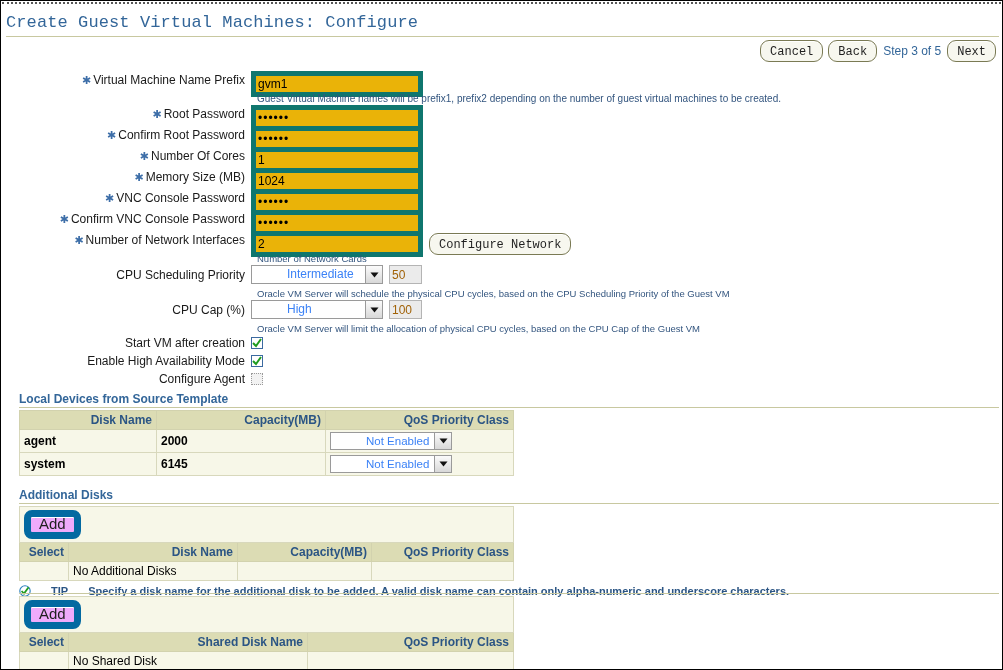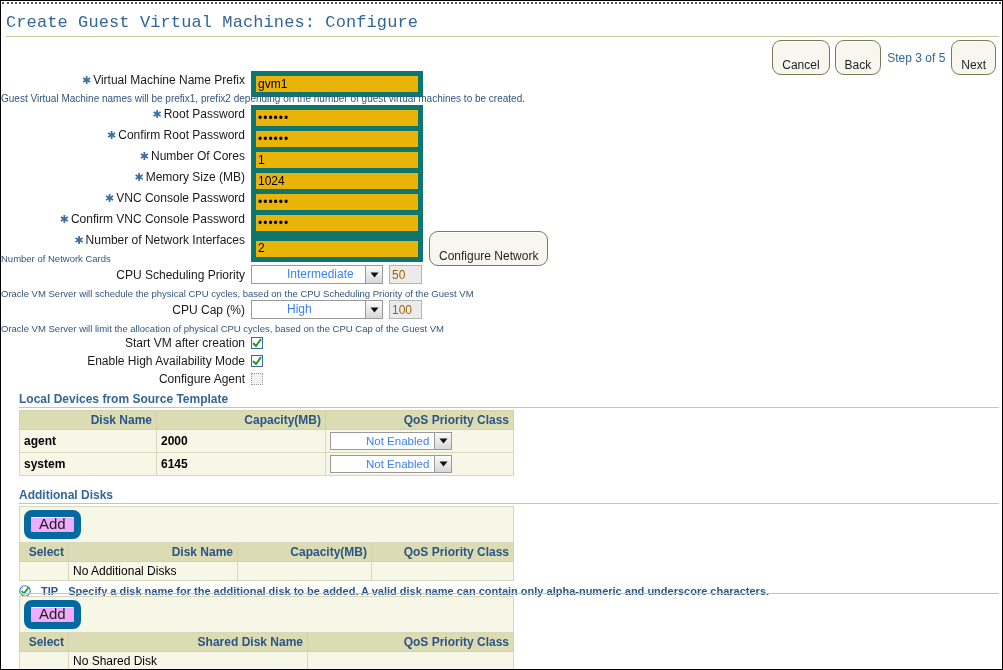--- a/index.html
+++ b/index.html
@@ -54,27 +54,27 @@
   
   .actionbar {
     position: absolute;
     right: 6px;
     top: 39px;
     display: flex;
     align-items: center;
     gap: 5px;
   }
   .obtn {
-    font-family: Liberation Sans, sans-serif;
+    font-family: Liberation Mono, monospace;
     font-size: 12px;
     color: #1f1f1f;
     background: #f7f7ef;
     border: 1px solid #7a7a54;
     border-radius: 9px;
-    padding: 17px 9px 2px 9px;
+    padding: 4px 9px 2px 9px;
     line-height: 14px;
     white-space: nowrap;
     box-shadow: inset 0 1px 0 #ffffff;
     cursor: pointer;
   }
   .step-text {
     font-size: 12px;
     color: #336699;
     white-space: nowrap;
     padding: 0 1px;
@@ -125,20 +125,21 @@
     box-sizing: border-box;
   }
   input.pw {
     font-family: "Liberation Sans", sans-serif;
     letter-spacing: 1px;
   }
   .hint {
     font-size: 10px;
     color: #33557f;
     line-height: 13px;
+    padding-left: 256px;
     white-space: nowrap;
     height: 13px;
   }
   .hint.sm { font-size: 9.5px; }
 
   
   .sel {
     display: inline-flex;
     align-items: stretch;
     border: 1px solid #9a9a9a;
@@ -251,21 +252,21 @@
     line-height: 14px;
     cursor: pointer;
     box-shadow: inset 0 1px 0 #ffffff;
   }
   .sel.small { height: 18px; }
   .sel.small .selval { min-width: 64px; font-size: 11.5px; line-height: 16px; }
 
   .tip {
     display: flex;
     align-items: center;
-    gap: 10px;
+    gap: 20px;
     font-size: 11px;
     color: #2b5584;
     font-weight: bold;
     white-space: nowrap;
     margin-top: 4px;
   }
   .tip .tiptext { font-weight: bold; }
   .tipicon svg { display:block; }
 </style>
 </head>

